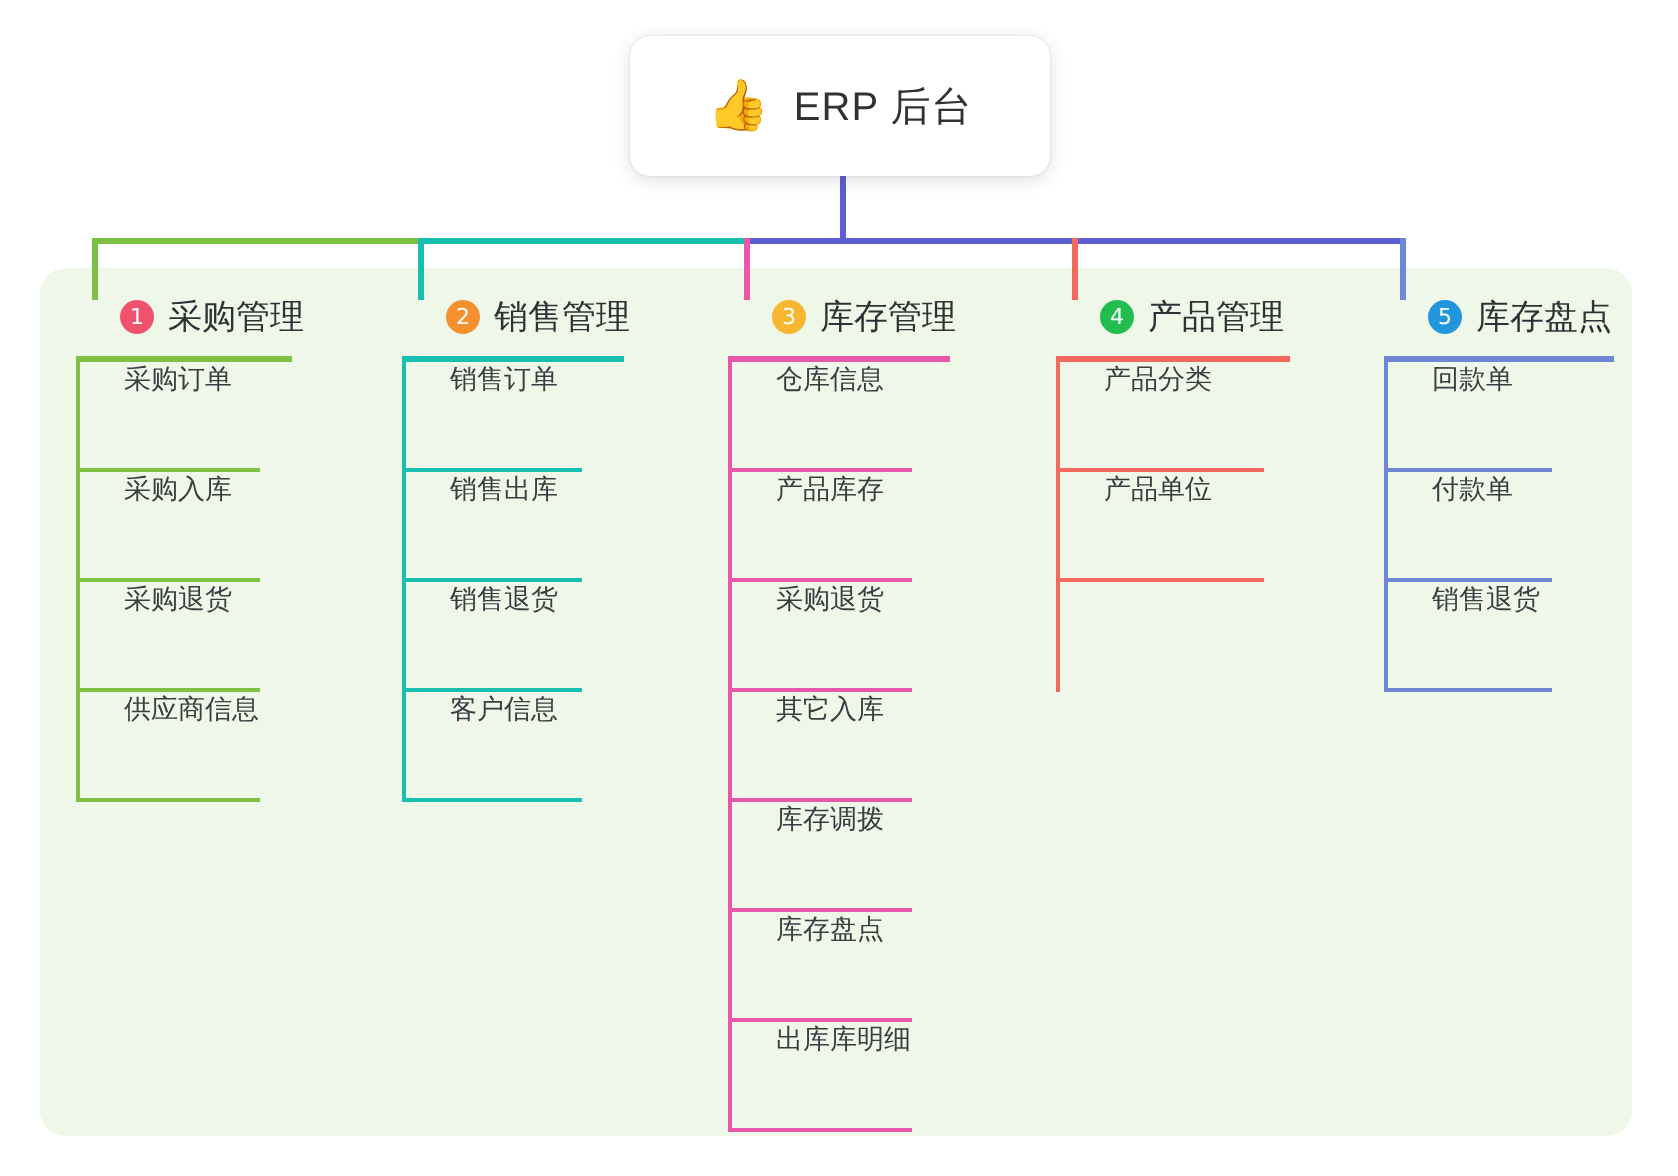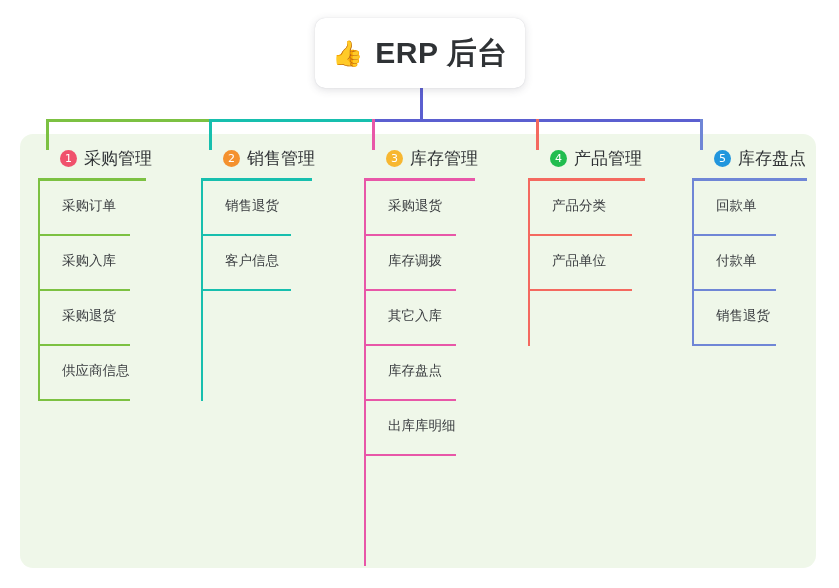--- a/index.html
+++ b/index.html
@@ -36,25 +36,24 @@
     display: flex;
     align-items: center;
     gap: 12px;
   }
   #root-card .thumb {
     font-size: 25px;
     line-height: 1;
     display: block;
   }
   #root-card .root-title {
-    font-size: 30px;
+    font-size: 20px;
     color: #2f3235;
     letter-spacing: 0.5px;
     white-space: nowrap;
-    font-weight: bold;
   }
 
   
   .conn {
     position: absolute;
     z-index: 2;
   }
   .v { width: 3px; }
   .h { height: 3px; }
 
@@ -114,21 +113,21 @@
     position: absolute;
     left: 0;
     top: 0;
     width: 2px;
   }
   .leaf {
     position: relative;
     height: 55px;
     box-sizing: border-box;
     display: flex;
-    align-items: center;
+    align-items: flex-start;
   }
   .leaf-rule {
     position: absolute;
     left: 0;
     bottom: 0;
     height: 2px;
   }
   .leaf-label {
     font-size: 13.5px;
     color: #3a3d40;
@@ -193,47 +192,63 @@
     <div class="column" style="left: 201px; width: 150px;">
       <div class="col-head">
         <span class="badge" style="background: rgb(244, 145, 46);">2</span>
         <span class="col-title">销售管理</span>
       </div>
       <div class="head-rule" style="width: 111px; background: rgb(23, 191, 174);"></div>
       <div class="leaves">
         <div class="spine" style="background: rgb(23, 191, 174); height: 220px;"></div>
         <div class="leaf">
           <div class="leaf-rule" style="width: 90px; background: rgb(23, 191, 174);"></div>
+          <span class="leaf-label">销售订单</span>
+        </div>
+        <div class="leaf">
+          <div class="leaf-rule" style="width: 90px; background: rgb(23, 191, 174);"></div>
+          <span class="leaf-label">销售出库</span>
+        </div>
+        <div class="leaf">
+          <div class="leaf-rule" style="width: 90px; background: rgb(23, 191, 174);"></div>
           <span class="leaf-label">销售退货</span>
         </div>
         <div class="leaf">
           <div class="leaf-rule" style="width: 90px; background: rgb(23, 191, 174);"></div>
           <span class="leaf-label">客户信息</span>
         </div>
       </div>
     </div>
     <div class="column" style="left: 364px; width: 150px;">
       <div class="col-head">
         <span class="badge" style="background: rgb(247, 183, 49);">3</span>
         <span class="col-title">库存管理</span>
       </div>
       <div class="head-rule" style="width: 111px; background: rgb(232, 87, 168);"></div>
       <div class="leaves">
         <div class="spine" style="background: rgb(232, 87, 168); height: 385px;"></div>
         <div class="leaf">
           <div class="leaf-rule" style="width: 92px; background: rgb(232, 87, 168);"></div>
+          <span class="leaf-label">仓库信息</span>
+        </div>
+        <div class="leaf">
+          <div class="leaf-rule" style="width: 92px; background: rgb(232, 87, 168);"></div>
+          <span class="leaf-label">产品库存</span>
+        </div>
+        <div class="leaf">
+          <div class="leaf-rule" style="width: 92px; background: rgb(232, 87, 168);"></div>
           <span class="leaf-label">采购退货</span>
         </div>
         <div class="leaf">
           <div class="leaf-rule" style="width: 92px; background: rgb(232, 87, 168);"></div>
+          <span class="leaf-label">其它入库</span>
+        </div>
+        <div class="leaf">
+          <div class="leaf-rule" style="width: 92px; background: rgb(232, 87, 168);"></div>
           <span class="leaf-label">库存调拨</span>
-        </div>
-        <div class="leaf">
-          <div class="leaf-rule" style="width: 92px; background: rgb(232, 87, 168);"></div>
-          <span class="leaf-label">其它入库</span>
         </div>
         <div class="leaf">
           <div class="leaf-rule" style="width: 92px; background: rgb(232, 87, 168);"></div>
           <span class="leaf-label">库存盘点</span>
         </div>
         <div class="leaf">
           <div class="leaf-rule" style="width: 92px; background: rgb(232, 87, 168);"></div>
           <span class="leaf-label">出库库明细</span>
         </div>
       </div>

